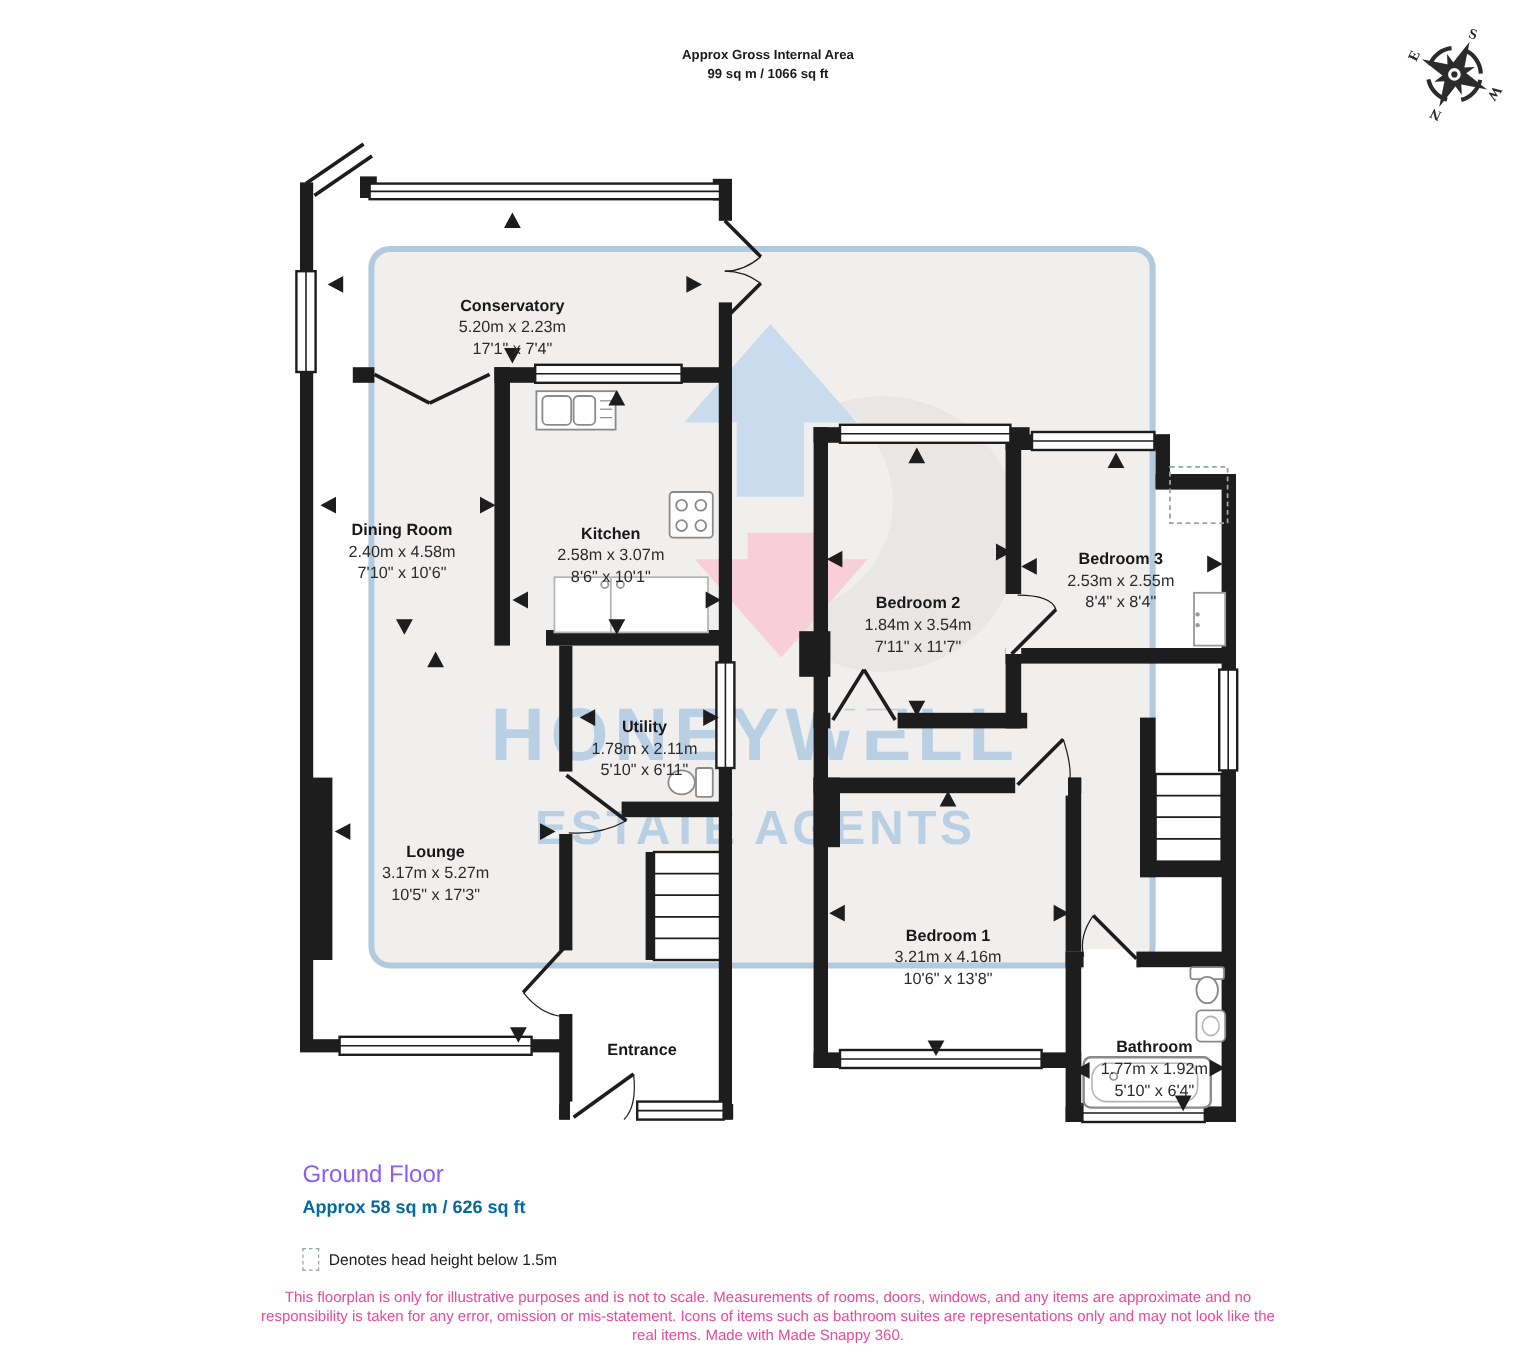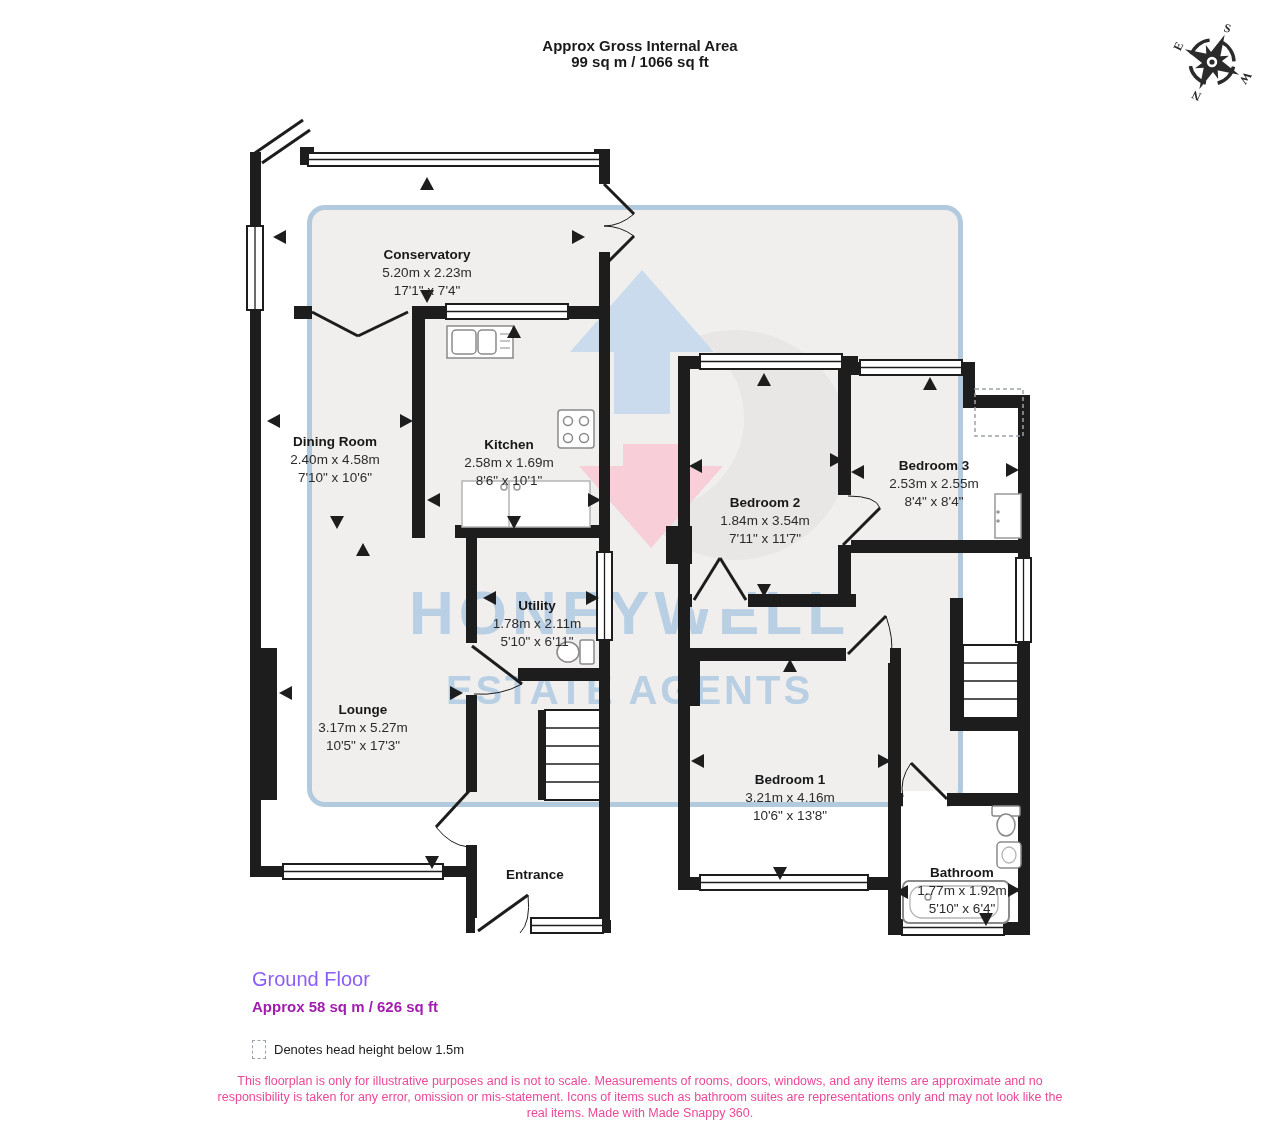--- a/index.html
+++ b/index.html
@@ -1,37 +1,37 @@
 <!DOCTYPE html>
 <html><head>
 <meta charset="utf-8">
 <style>
   html,body{margin:0;padding:0;background:#ffffff;}
   #stage{position:relative;width:1280px;height:1139px;background:#ffffff;overflow:hidden;
          font-family:"Liberation Sans", sans-serif;color:#1e1e1e;}
   
   .hdr{position:absolute;top:38px;left:0;width:100%;text-align:center;z-index:3;}
-  .hdr div{font-weight:bold;font-size:15px;line-height:16px;color:#1a1a1a;}
+  .hdr div{font-weight:bold;font-size:11px;line-height:16px;color:#1a1a1a;}
   
   .wm-panel{position:absolute;left:307px;top:205px;width:656px;height:602px;
             border:5px solid #b2cade;border-radius:18px;background:#f0efee;
             box-sizing:border-box;z-index:0;}
   .wm-text{position:absolute;left:307px;top:205px;width:645px;text-align:center;z-index:1;}
   .wm-line1{margin-top:376px;font-size:62px;font-weight:bold;letter-spacing:5px;color:#b9cfe4;line-height:64px;}
   .wm-line2{margin-top:24px;font-size:40px;font-weight:bold;letter-spacing:3px;color:#b9cfe4;line-height:42px;}
   
   #plan{position:absolute;left:0;top:0;z-index:2;pointer-events:none;}
   
   .room-label{position:absolute;transform:translateX(-50%);text-align:center;
               white-space:nowrap;z-index:3;font-size:13.5px;line-height:18px;color:#2b2b2b;margin-top:36px;}
   .room-name{font-weight:bold;color:#181818;}
   
   .floor-block{position:absolute;z-index:3;}
   .floor-title{font-size:20px;color:#8b5cf6;}
-  .floor-area{font-weight:bold;font-size:15px;margin-top:7px;color:#a21caf;}
+  .floor-area{font-weight:bold;font-size:15px;margin-top:7px;color:#0369a1;}
   
   .legend{position:absolute;left:252px;top:1040px;z-index:3;display:flex;align-items:center;}
   .legend-box{width:12px;height:17px;border:1.6px dashed #9aa3ab;margin-right:8px;}
   .legend-text{font-size:13px;color:#1c1c1c;}
   
   .disclaimer{position:absolute;left:50%;transform:translateX(-50%);top:1073px;width:862px;
               text-align:center;font-size:12.5px;line-height:16px;color:#ec4899;z-index:3;}
 </style>
 </head>
 <body>
@@ -289,21 +289,21 @@
     <div>5.20m x 2.23m</div>
     <div>17'1" x 7'4"</div>
   </div>
   <div class="room-label" style="left:335px;top:397px">
     <div class="room-name">Dining Room</div>
     <div>2.40m x 4.58m</div>
     <div>7'10" x 10'6"</div>
   </div>
   <div class="room-label" style="left:509px;top:400px">
     <div class="room-name">Kitchen</div>
-    <div>2.58m x 1.69m</div>
+    <div>2.58m x 3.07m</div>
     <div>8'6" x 10'1"</div>
   </div>
   <div class="room-label" style="left:537px;top:561px">
     <div class="room-name">Utility</div>
     <div>1.78m x 2.11m</div>
     <div>5'10" x 6'11"</div>
   </div>
   <div class="room-label" style="left:363px;top:665px">
     <div class="room-name">Lounge</div>
     <div>3.17m x 5.27m</div>

